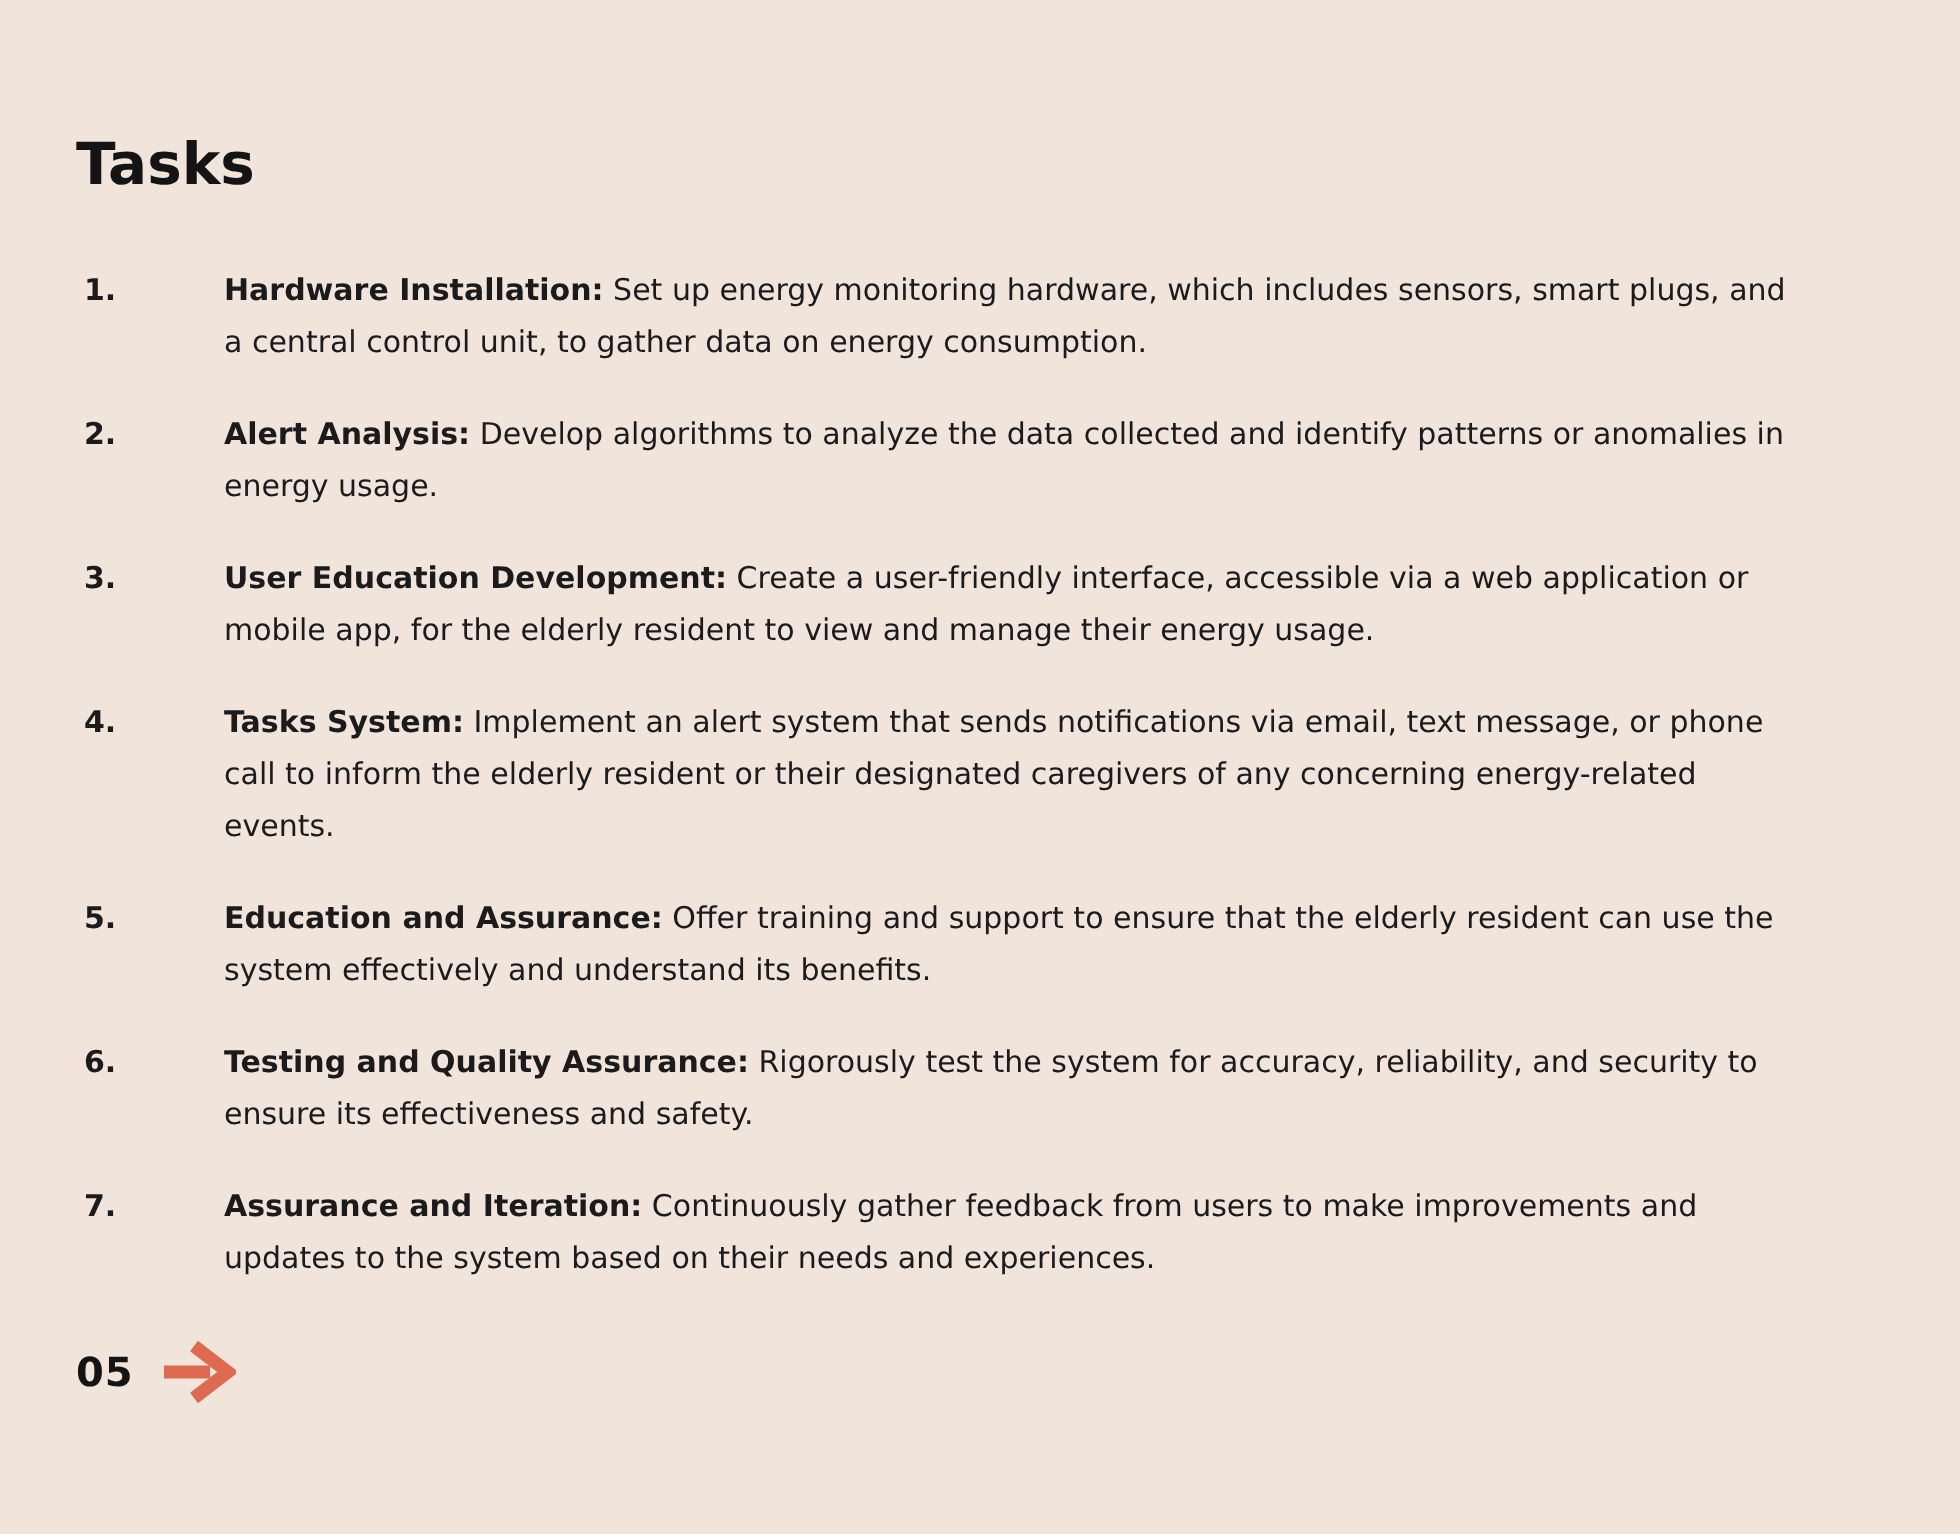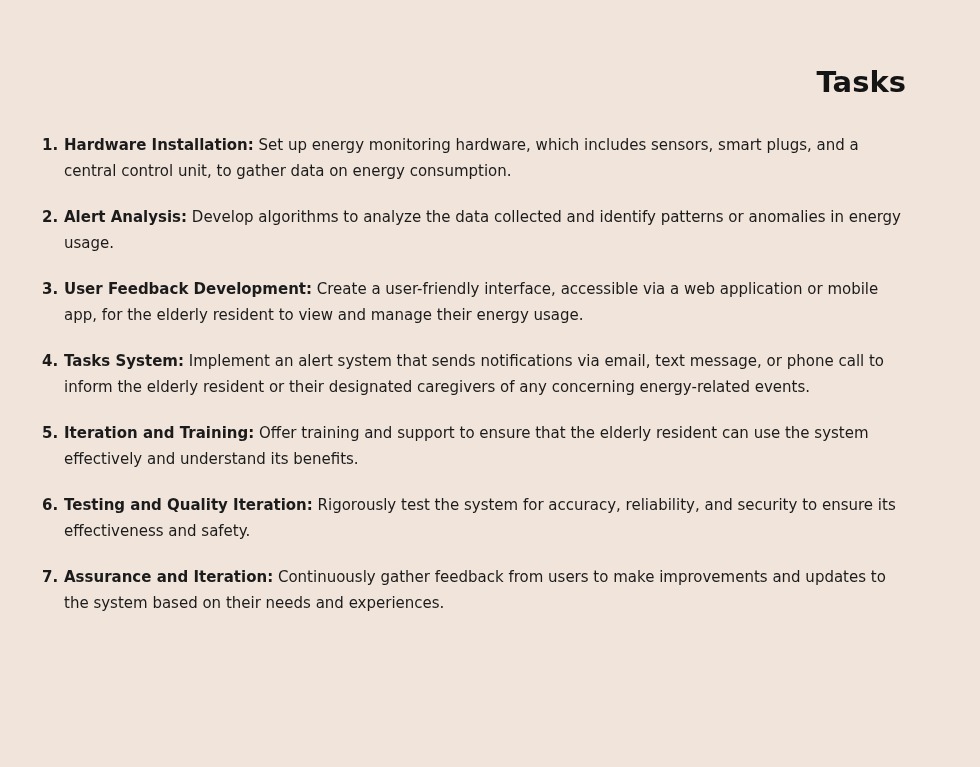--- a/index.html
+++ b/index.html
@@ -18,21 +18,20 @@
     background: #F1E4DB;
     font-family: "DejaVu Sans", "Liberation Sans", sans-serif;
     color: #1B1B1B;
   }
   .title {
     margin: 0;
     font-size: 29px;
     font-weight: 700;
     line-height: 40px;
     color: #141414;
-    text-align: right;
   }
   .task-list {
     list-style: none;
     margin: 30px 0 0 0;
     padding: 0 0 0 4px;
   }
   .task-item {
     display: flex;
     align-items: flex-start;
     margin-bottom: 20px;
@@ -40,20 +39,21 @@
     line-height: 26px;
   }
   .task-number {
     flex: none;
     width: 22px;
     font-weight: 700;
   }
   .task-text {
     flex: 1;
     max-width: 838px;
+    margin-left: 48px;
   }
   .task-label { font-weight: 700; }
   .task-description { font-weight: 400; }
   .footer {
     display: flex;
     align-items: center;
     margin-top: 28px;
     gap: 13px;
   }
   .page-number {
@@ -89,53 +89,62 @@
       <span class="task-number">2.</span>
       <span class="task-text">
         <span class="task-label">Alert Analysis:</span>
         <span class="task-description">Develop algorithms to analyze the data collected and identify patterns or anomalies in energy usage.</span>
       </span>
     </li>
 
     <li class="task-item">
       <span class="task-number">3.</span>
       <span class="task-text">
-        <span class="task-label">User Feedback Development:</span>
+        <span class="task-label">User Education Development:</span>
         <span class="task-description">Create a user-friendly interface, accessible via a web application or mobile app, for the elderly resident to view and manage their energy usage.</span>
       </span>
     </li>
 
     <li class="task-item">
       <span class="task-number">4.</span>
       <span class="task-text">
         <span class="task-label">Tasks System:</span>
         <span class="task-description">Implement an alert system that sends notifications via email, text message, or phone call to inform the elderly resident or their designated caregivers of any concerning energy-related events.</span>
       </span>
     </li>
 
     <li class="task-item">
       <span class="task-number">5.</span>
       <span class="task-text">
-        <span class="task-label">Iteration and Training:</span>
+        <span class="task-label">Education and Assurance:</span>
         <span class="task-description">Offer training and support to ensure that the elderly resident can use the system effectively and understand its benefits.</span>
       </span>
     </li>
 
     <li class="task-item">
       <span class="task-number">6.</span>
       <span class="task-text">
-        <span class="task-label">Testing and Quality Iteration:</span>
+        <span class="task-label">Testing and Quality Assurance:</span>
         <span class="task-description">Rigorously test the system for accuracy, reliability, and security to ensure its effectiveness and safety.</span>
       </span>
     </li>
 
     <li class="task-item">
       <span class="task-number">7.</span>
       <span class="task-text">
         <span class="task-label">Assurance and Iteration:</span>
         <span class="task-description">Continuously gather feedback from users to make improvements and updates to the system based on their needs and experiences.</span>
       </span>
     </li>
 
   </ol>
 
+  <div class="footer">
+    <span class="page-number">05</span>
+    <span class="next-arrow">
+      <svg width="38" height="32" viewBox="0 0 38 32" fill="none" stroke-width="6.5" stroke="#DE6A50">
+        <path d="M2 16 H25"></path>
+        <path d="M17 3 L34 16 L17 29"></path>
+      </svg>
+    </span>
+  </div>
 
 </div>
 
 </body></html>

